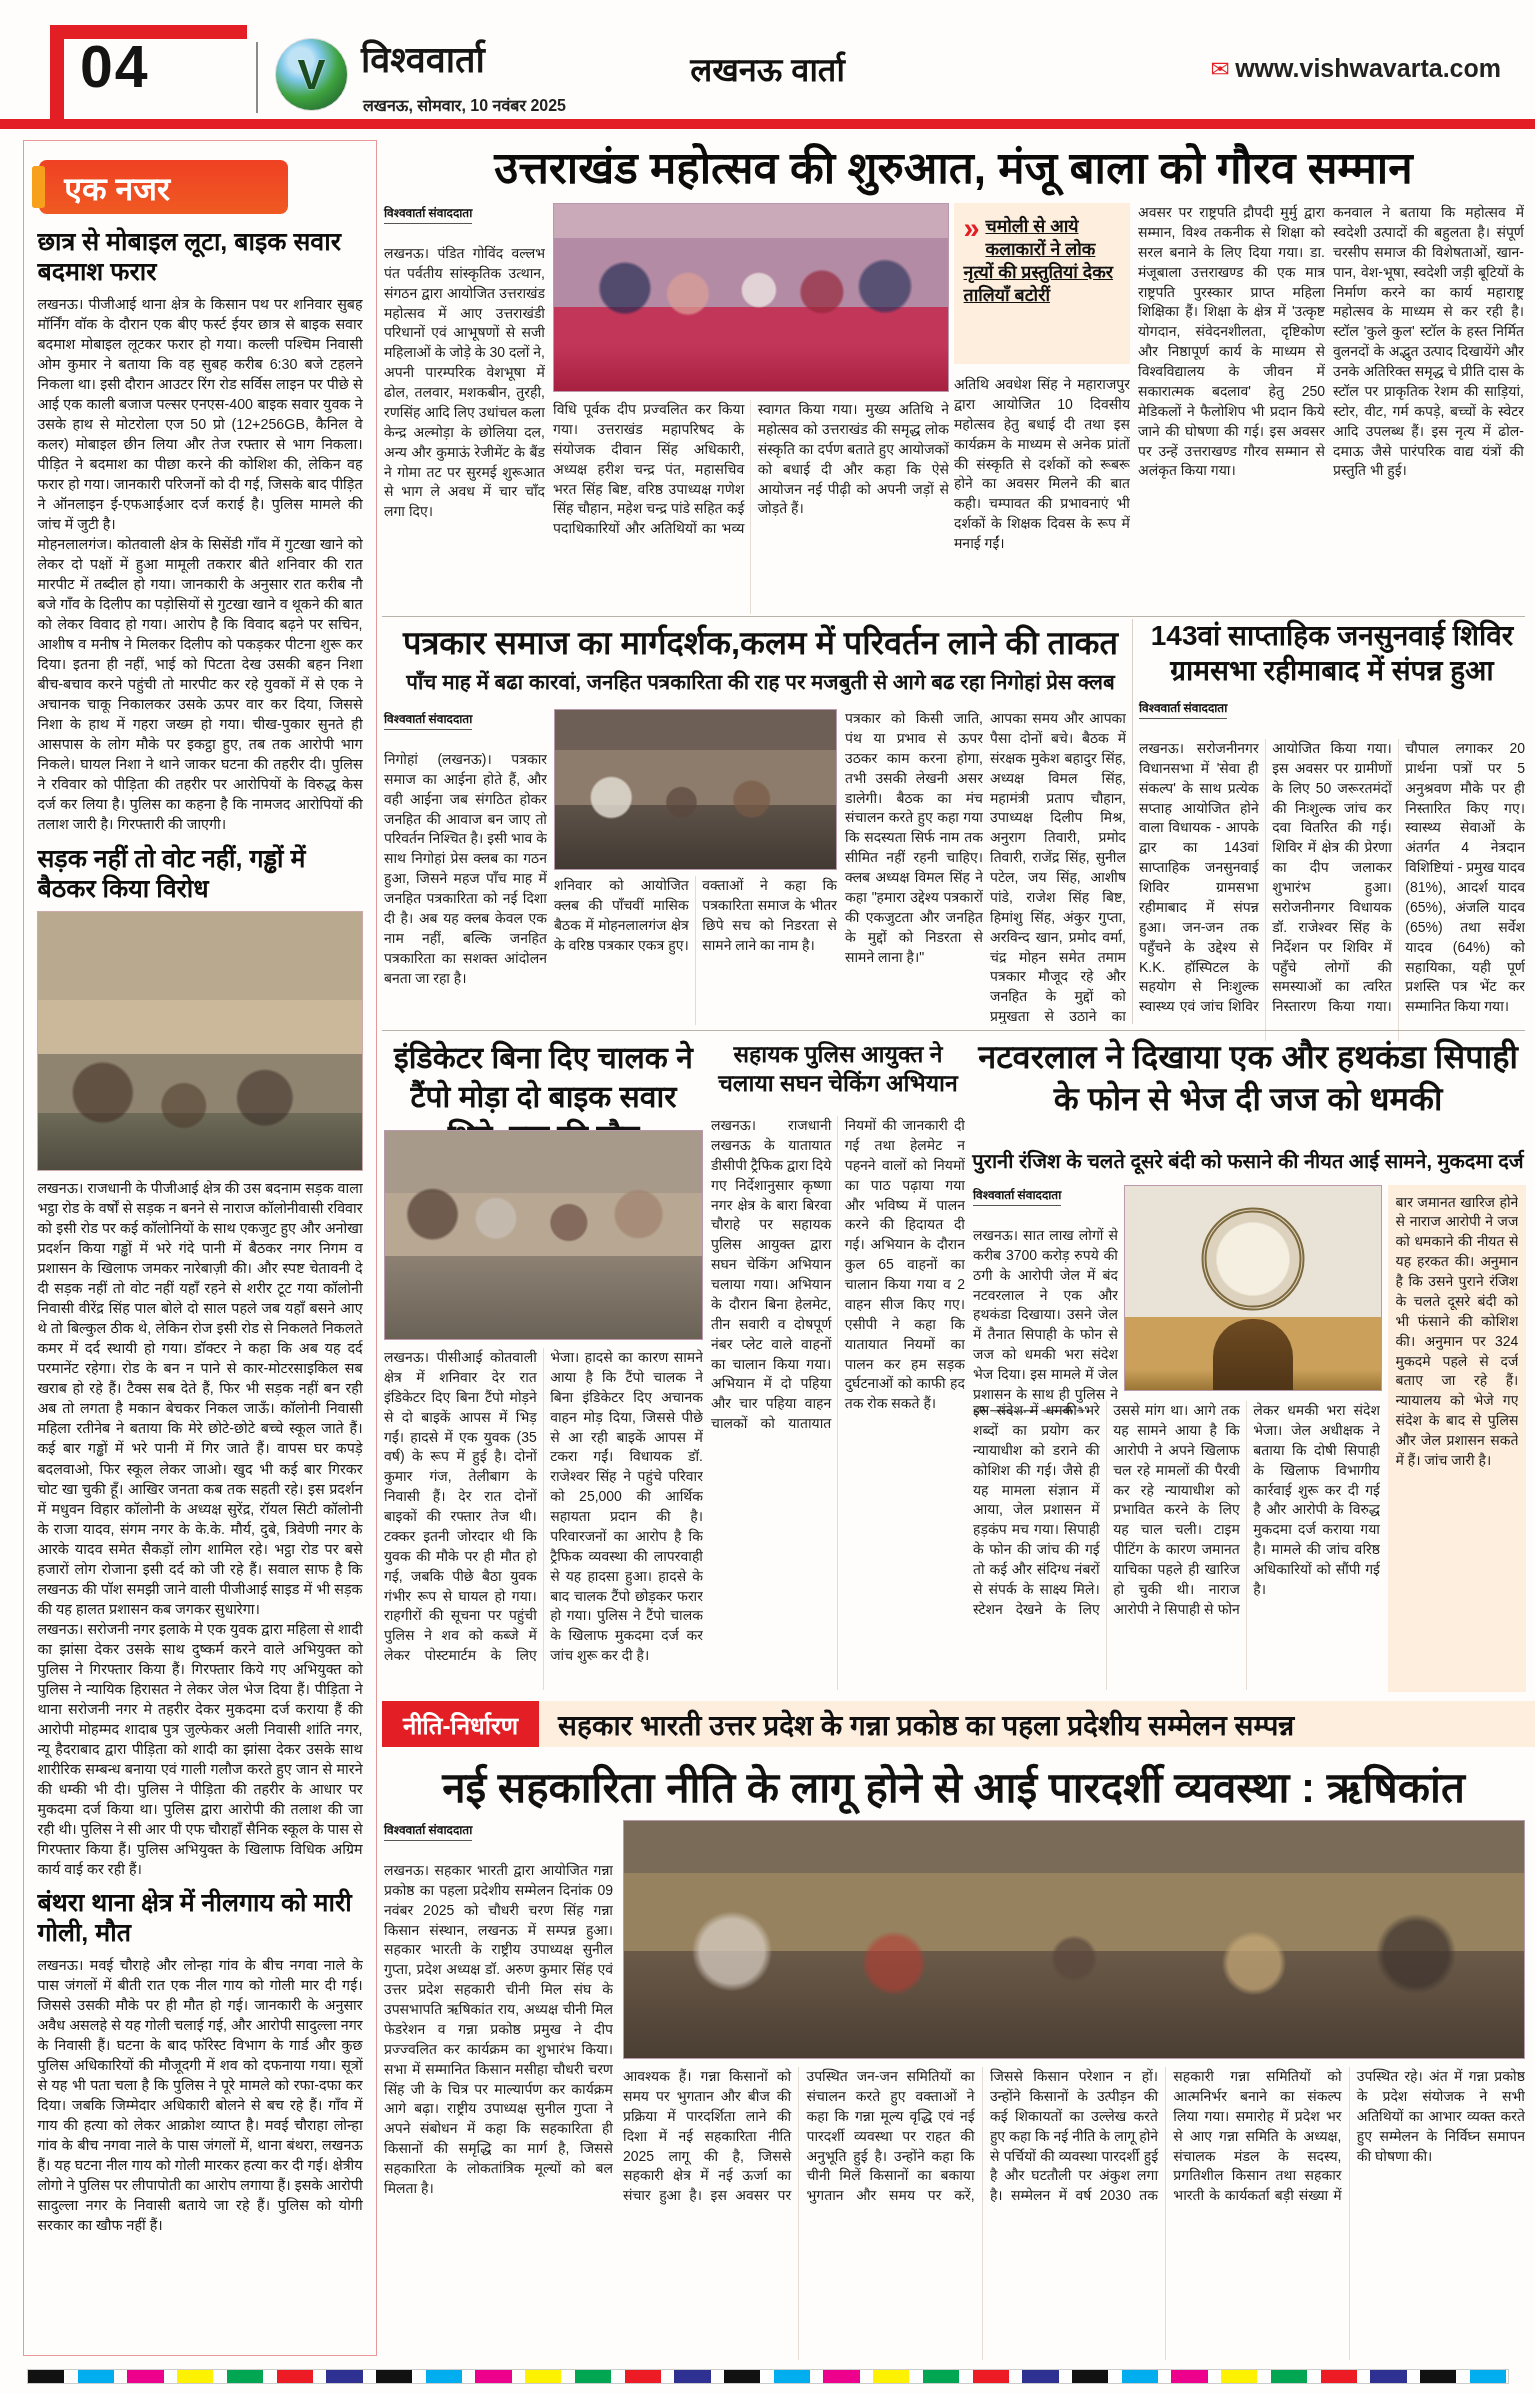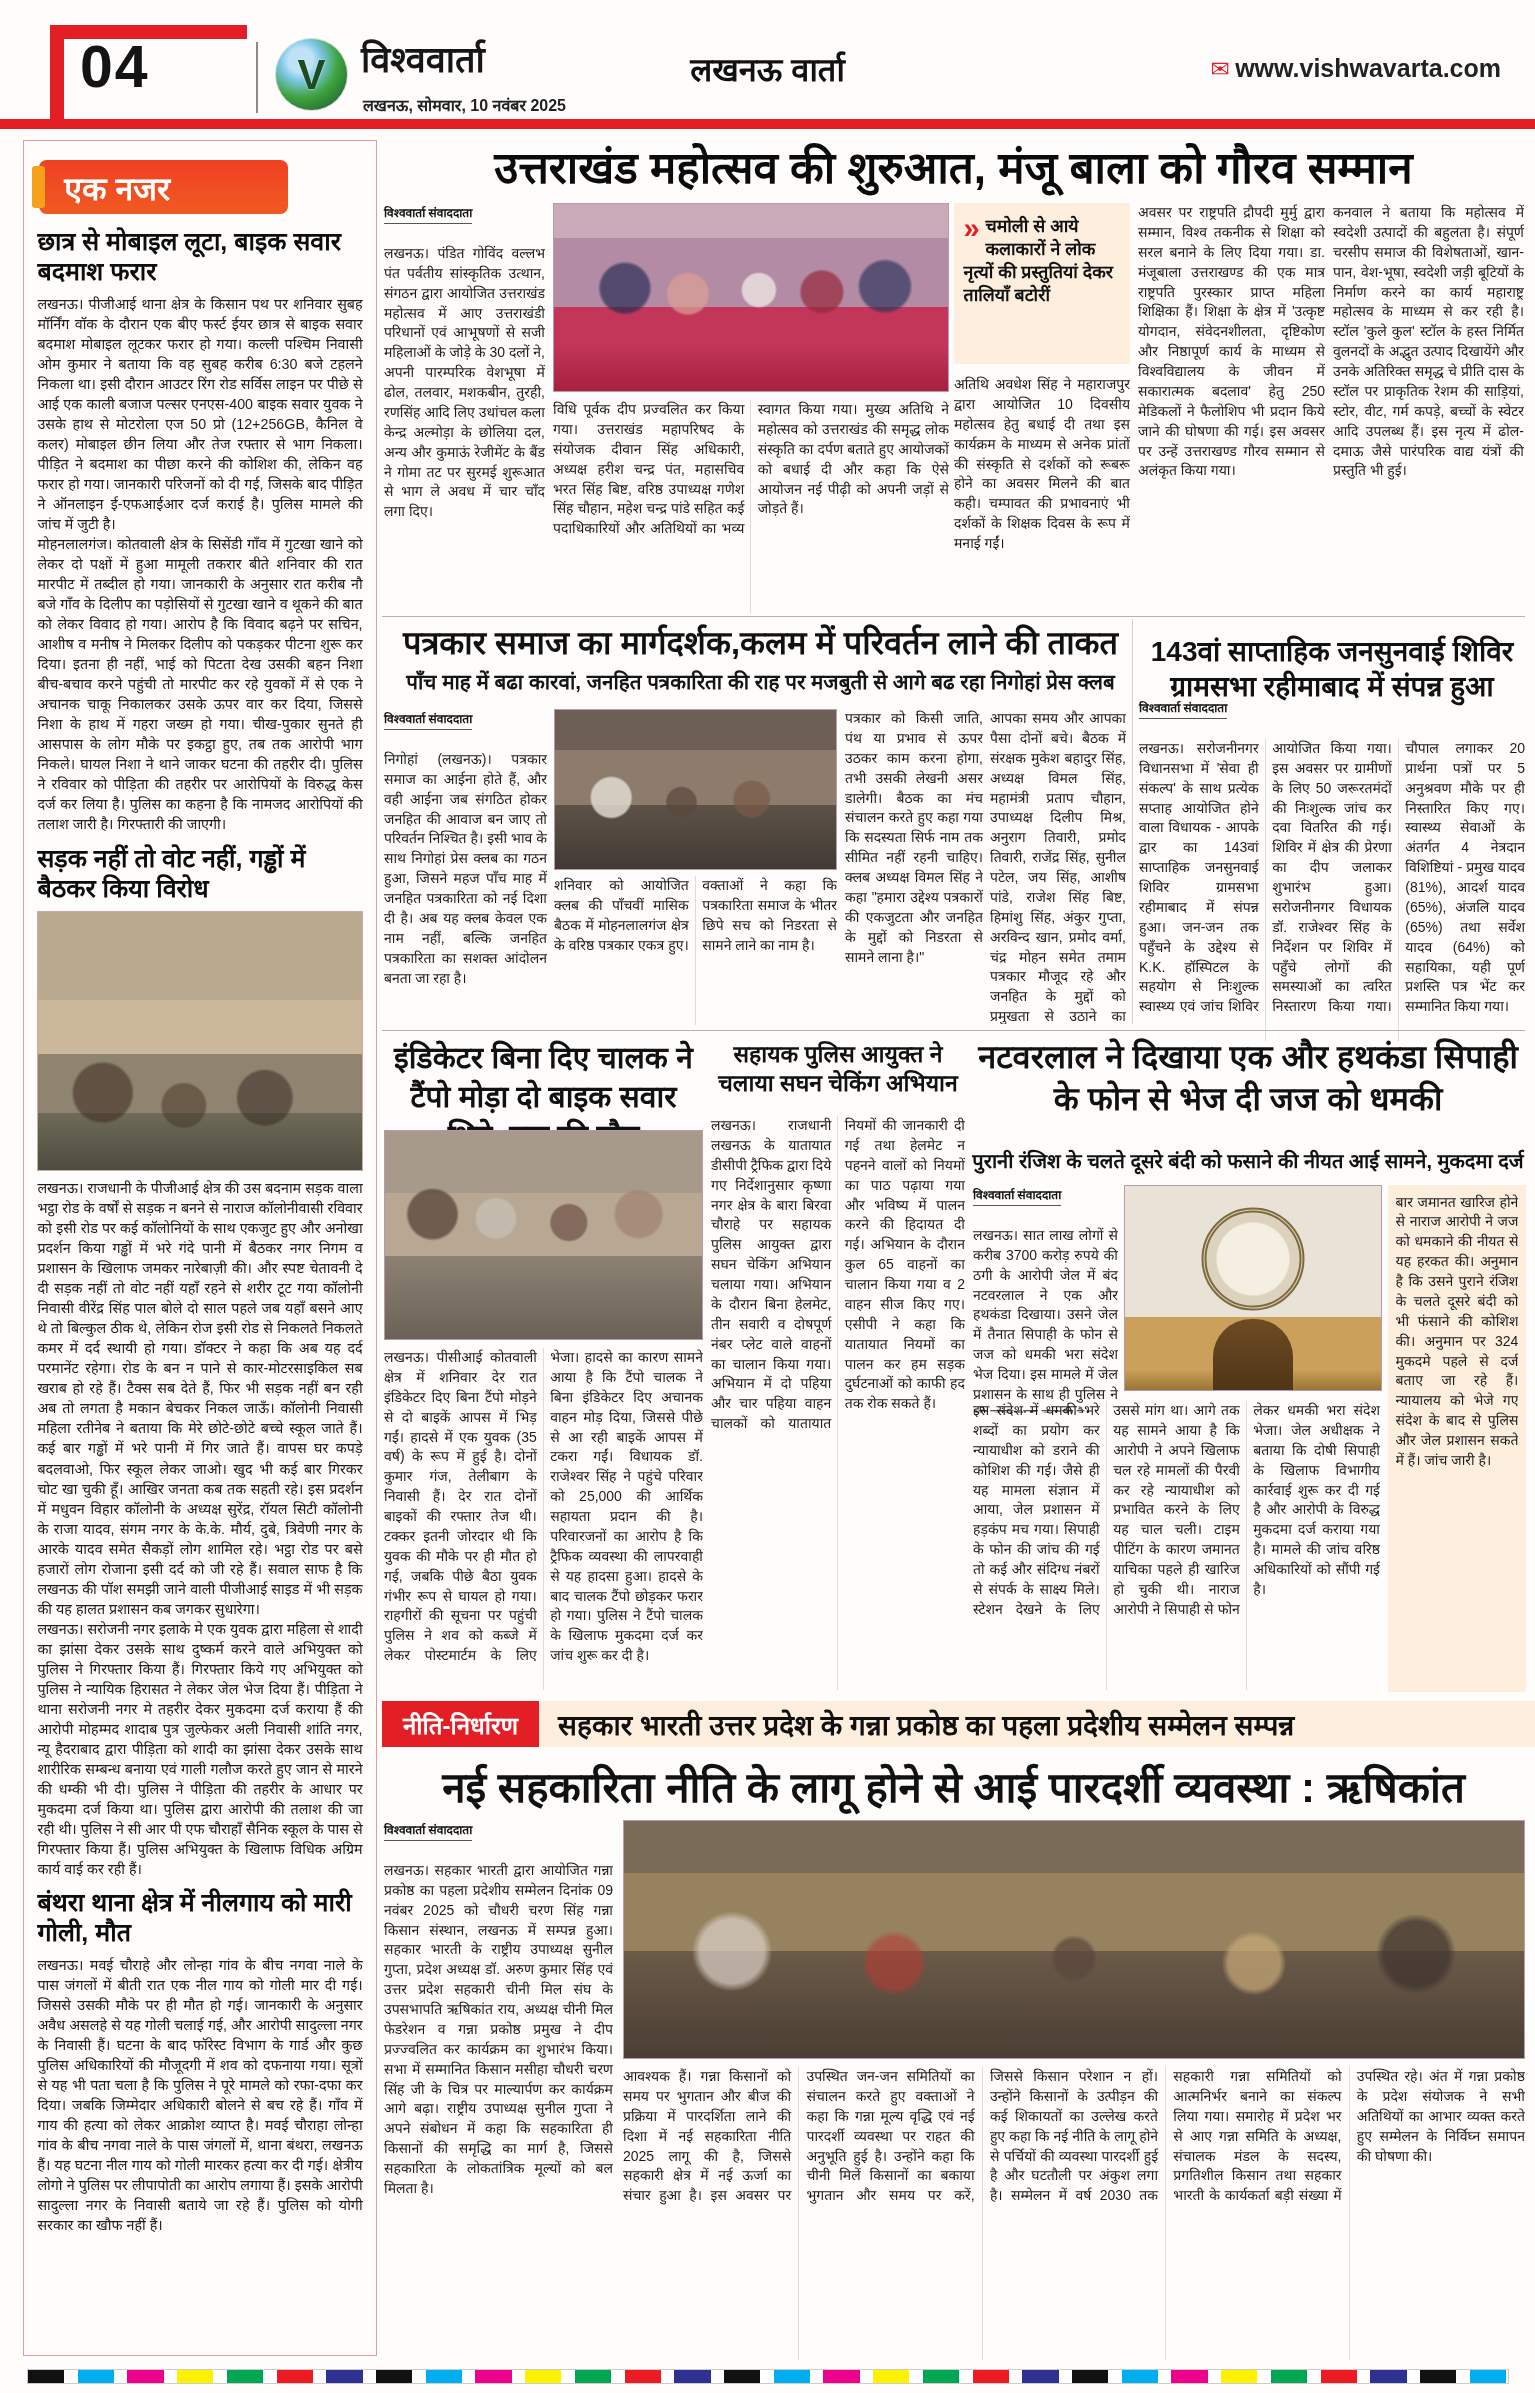--- a/index.html
+++ b/index.html
@@ -75,34 +75,34 @@
       radial-gradient(circle at 52% 46%, rgba(240,235,230,.75) 0 7%, transparent 8%),
       radial-gradient(circle at 68% 47%, rgba(150,40,60,.7) 0 7%, transparent 8%),
       radial-gradient(circle at 84% 44%, rgba(40,50,90,.65) 0 7%, transparent 8%),
       linear-gradient(180deg,#caa9b8 0 18%, #b48ba4 18% 55%, #c2365a 55% 75%, #a8203f 100%);
   }
   .quote-box {
     left:954px; top:203px; width:176px; height:161px; background:#fdeedd;
     padding:11.5px 9.6px 7.6px 9.6px;
   }
   .quote-mark { color:#e31e24; font-size:29px; font-weight:bold; float:left; margin-right:5.7px; line-height:.9; }
-  .quote-text { font-size:17.7px; font-weight:bold; line-height:1.3; color:#121212; }
+  .quote-text { font-size:17.7px; font-weight:bold; line-height:1.3; color:#121212;text-decoration:underline; }
 
   
   .hl-b1 { left:382px; top:619px; width:757px; text-align:center; font-size:32.5px; font-weight:bold; }
   .sh-b1 { left:382px; top:667px; width:757px; text-align:center; font-size:20.6px; font-weight:bold; color:#151515; }
   .ph-press {
     left:554px; top:709px; width:283px; height:161px;
     background:
       radial-gradient(circle at 20% 55%, rgba(230,225,215,.8) 0 8%, transparent 9%),
       radial-gradient(circle at 45% 58%, rgba(90,70,60,.7) 0 8%, transparent 9%),
       radial-gradient(circle at 70% 56%, rgba(120,90,70,.7) 0 8%, transparent 9%),
       linear-gradient(180deg,#6d5f55 0 25%, #8d7b6b 25% 60%, #5e5248 60%, #413a33 100%);
   }
-  .hl-b2 { left:1139px; top:618px; width:386px; text-align:center; font-size:28px; font-weight:bold; line-height:1.25;margin-top:16px; }
+  .hl-b2 { left:1139px; top:618px; width:386px; text-align:center; font-size:28px; font-weight:bold; line-height:1.25; }
   .vline-b { left:1132px; top:619px; width:1px; height:405px; background:#d8d0c6; }
 
   
   .hl-c1 { left:382px; top:1038px; width:323px; text-align:center; font-size:30px; font-weight:bold; line-height:1.3; }
   .ph-street {
     left:384px; top:1130px; width:319px; height:210px;
     background:
       radial-gradient(circle at 15% 40%, rgba(80,60,50,.7) 0 8%, transparent 9%),
       radial-gradient(circle at 35% 42%, rgba(200,190,180,.8) 0 8%, transparent 9%),
       radial-gradient(circle at 58% 44%, rgba(110,80,70,.7) 0 8%, transparent 9%),

